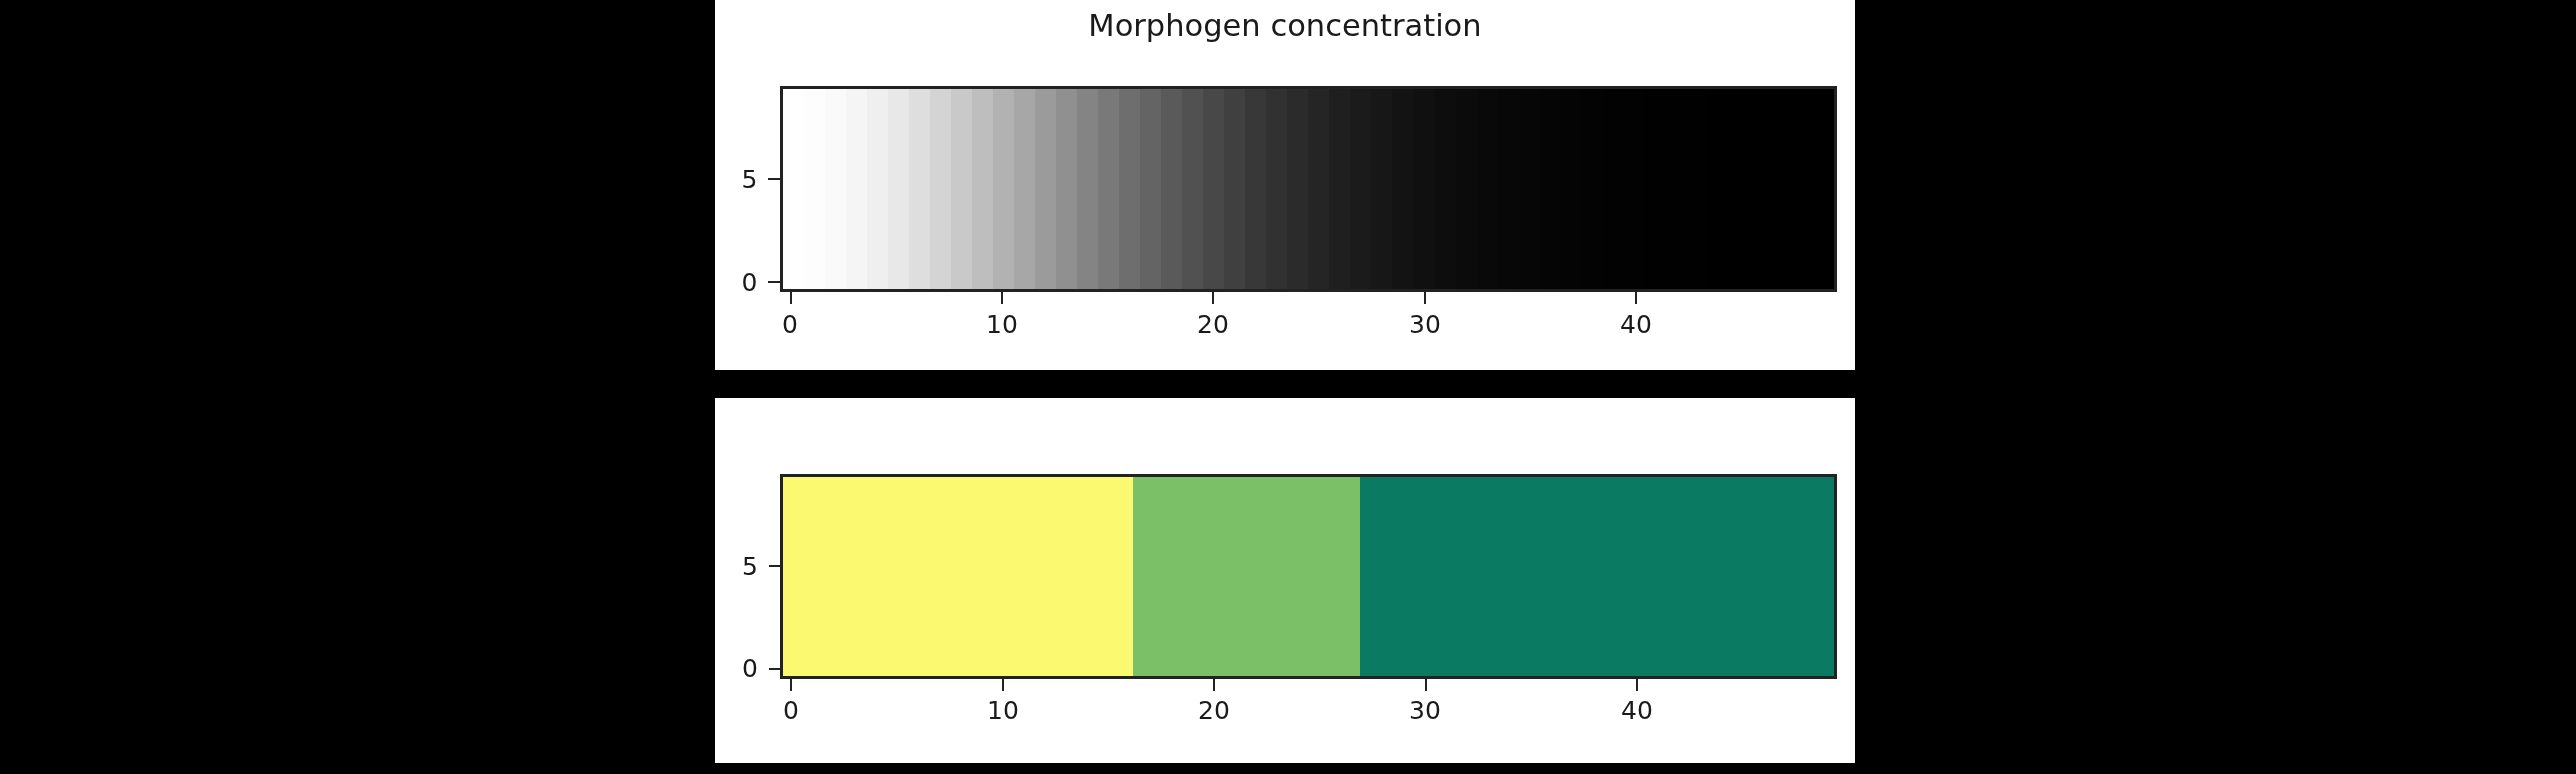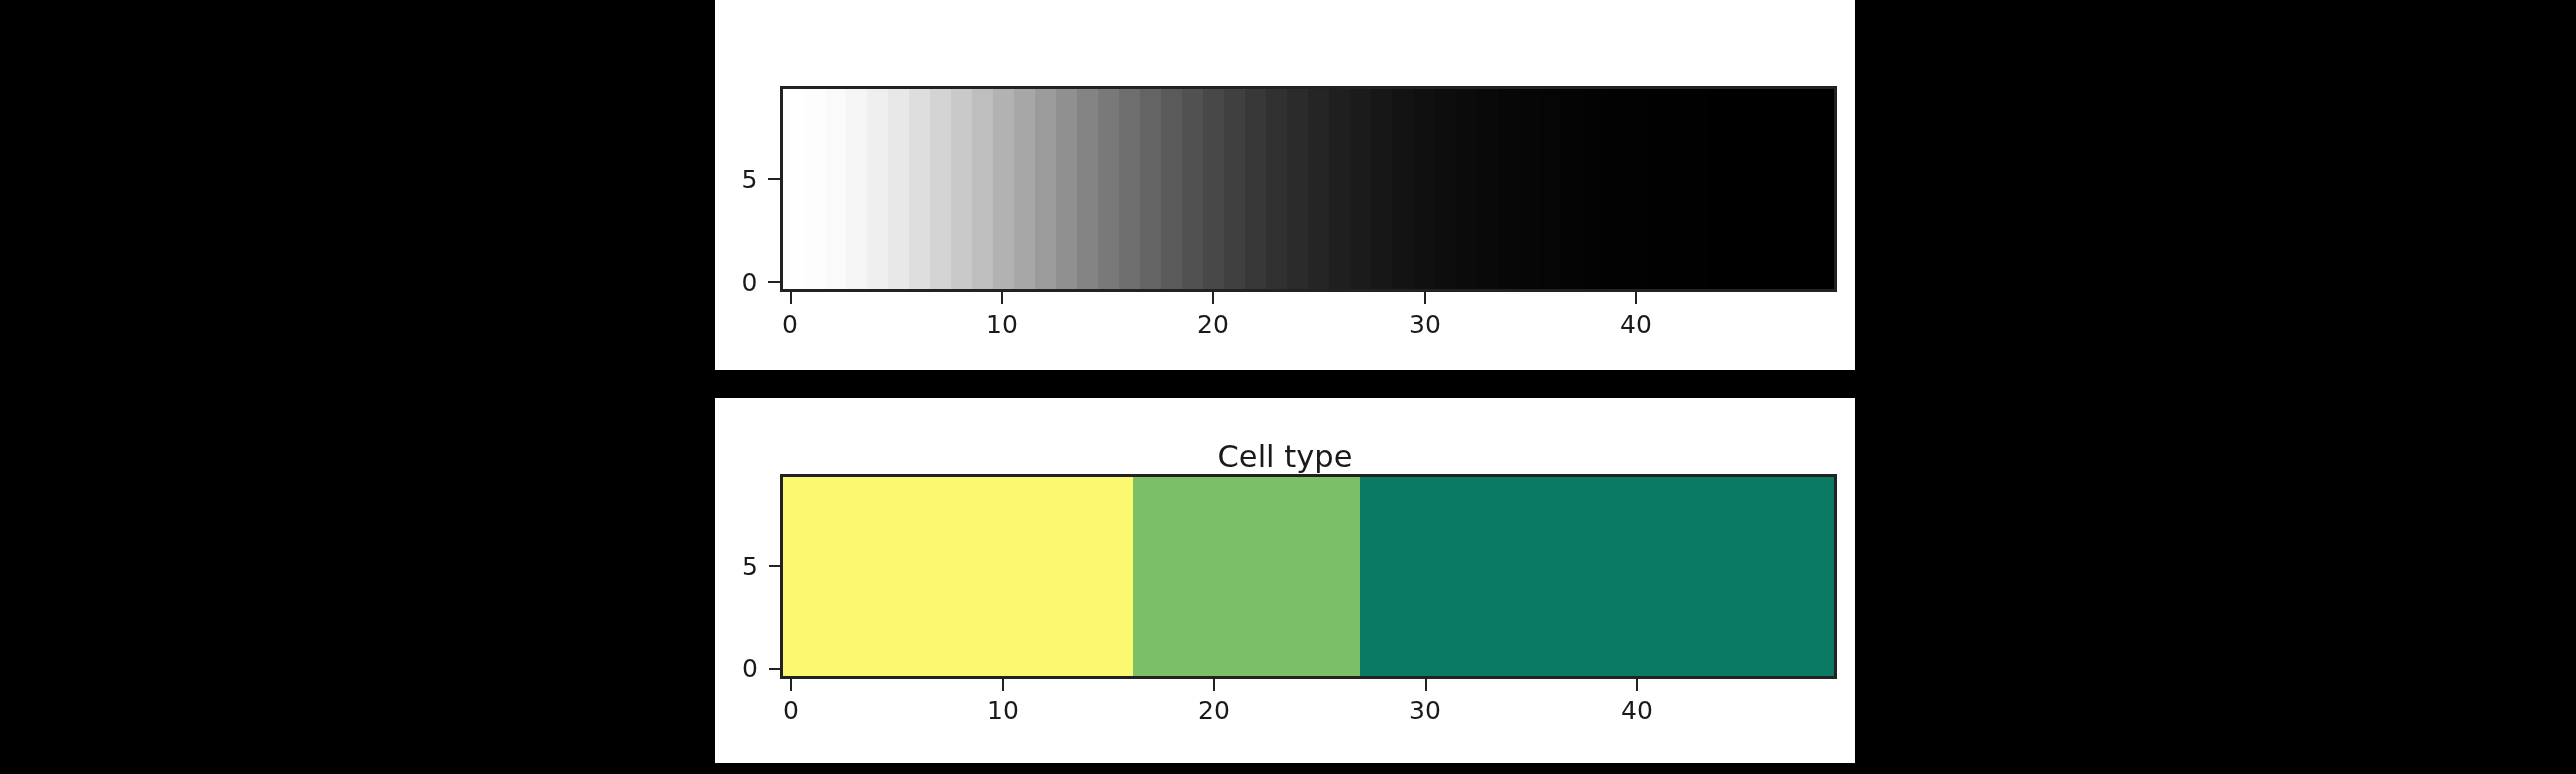--- a/index.html
+++ b/index.html
@@ -38,20 +38,21 @@
   .ticklabel.x{transform:translateX(-50%);}
   .ticklabel.y{transform:translateY(-50%);text-align:right;}
 </style>
 </head>
 <body>
 
 <div class="stage">
 
   <div class="figure" id="figure-morphogen">
 
+    <div class="fig-title">Morphogen concentration</div>
 
     <div class="axes" id="axes-morphogen">
       <div class="cellgrid" id="grid-morphogen">
           <span style="background: rgb(255, 255, 255);"></span>
           <span style="background: rgb(253, 253, 253);"></span>
           <span style="background: rgb(250, 250, 250);"></span>
           <span style="background: rgb(245, 245, 245);"></span>
           <span style="background: rgb(239, 239, 239);"></span>
           <span style="background: rgb(232, 232, 232);"></span>
           <span style="background: rgb(222, 222, 222);"></span>
@@ -114,21 +115,20 @@
         <div class="ticklabel x" style="left: 921px; top: 342px;">40</div>
         <div class="tick y" style="top: 311px; left: 53px;"></div>
         <div class="ticklabel y" style="top: 312px; left: -9.7px; width: 52px;">0</div>
         <div class="tick y" style="top: 208px; left: 53px;"></div>
         <div class="ticklabel y" style="top: 209px; left: -9.7px; width: 52px;">5</div>
       </div>
   </div>
 
   <div class="figure" id="figure-celltype">
 
-    <div class="fig-title">Cell type</div>
 
     <div class="axes" id="axes-celltype">
       <div class="cellgrid" id="grid-celltype">
           <span style="background: rgb(251, 249, 111);"></span>
           <span style="background: rgb(251, 249, 111);"></span>
           <span style="background: rgb(251, 249, 111);"></span>
           <span style="background: rgb(251, 249, 111);"></span>
           <span style="background: rgb(251, 249, 111);"></span>
           <span style="background: rgb(251, 249, 111);"></span>
           <span style="background: rgb(251, 249, 111);"></span>

